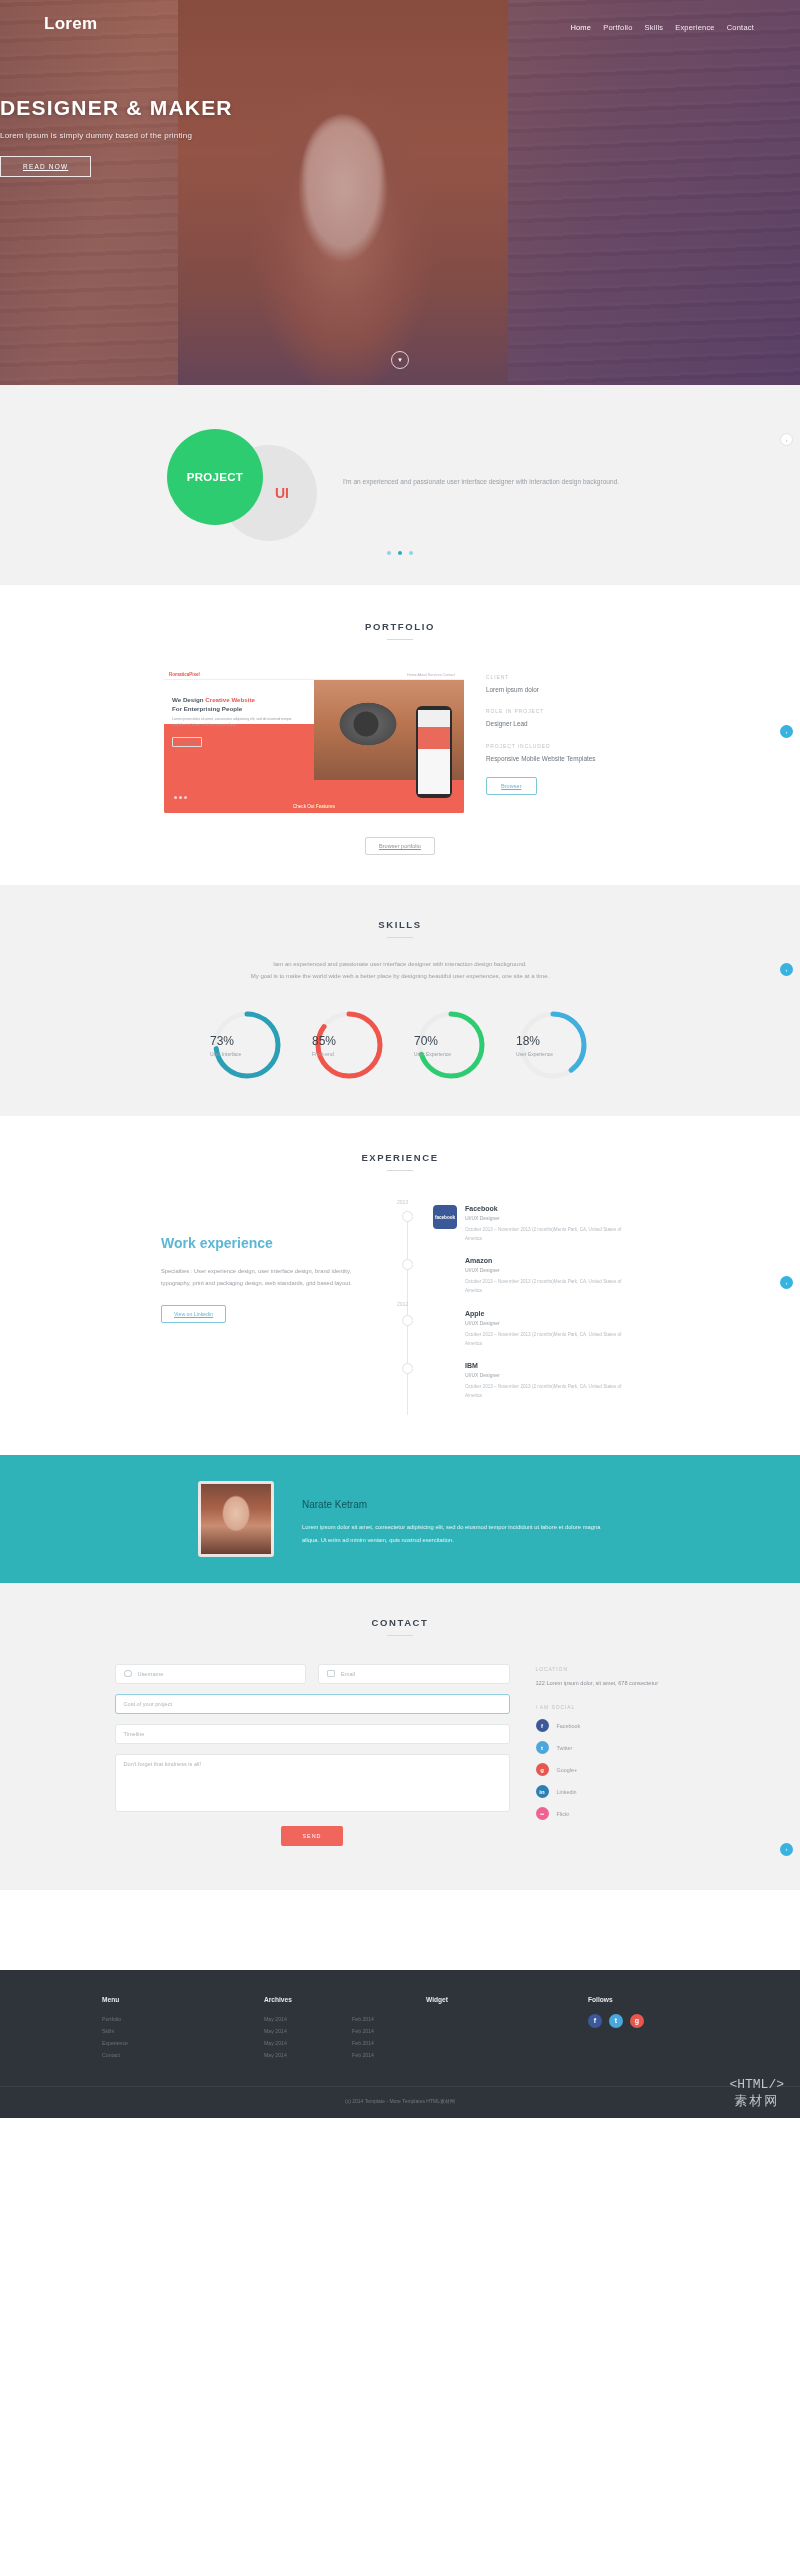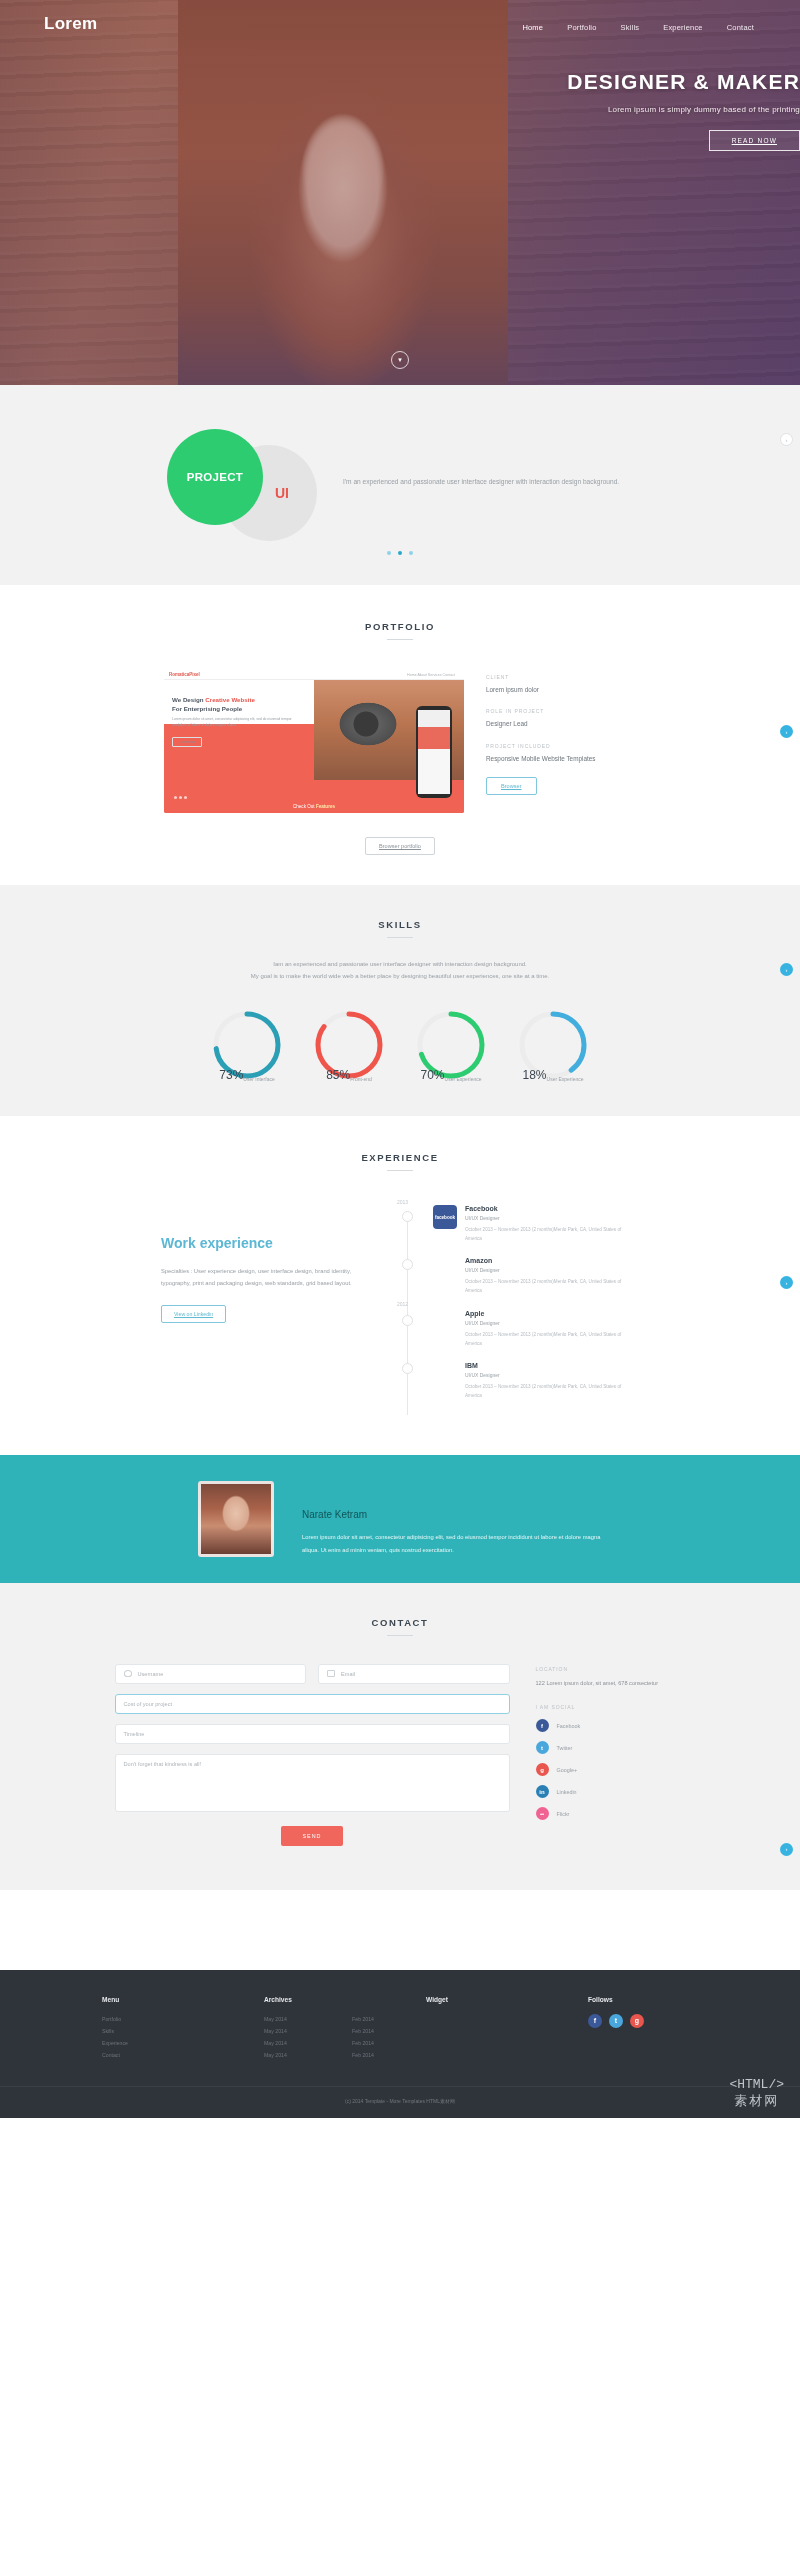--- a/index.html
+++ b/index.html
@@ -17,25 +17,25 @@
       radial-gradient(ellipse 58px 78px at 50% 44%, #d8b4a4 0%, #cfa696 55%, rgba(200,150,130,0) 72%),
       radial-gradient(ellipse 120px 200px at 50% 62%, #b9765a 0%, #9c5b45 52%, rgba(140,80,60,0) 78%),
       linear-gradient(180deg,#8a4f3c 0%,#a05c42 40%,#8e5440 75%,#6d4a55 100%);
     filter:saturate(1.05)}
   .hero .portrait:after{content:"";position:absolute;left:50%;top:28%;width:120px;height:200px;transform:translateX(-50%);
     background:radial-gradient(ellipse 60px 100px at 50% 40%,#e3c0ae 0%, #d6ab98 58%, rgba(214,171,152,0) 75%)}
   .hero .veil{position:absolute;inset:0;background:linear-gradient(180deg,rgba(120,70,80,.22),rgba(80,55,95,.3))}
 
   .topbar{position:relative;z-index:6;display:flex;align-items:center;padding:14px 28px 0 44px}
   .logo{color:#fff;font-size:17px;font-weight:bold;letter-spacing:.3px}
-  .nav{margin-left:auto;display:flex;gap:24px;padding-right:18px;margin-top:6px}
+  .nav{margin-left:auto;display:flex;gap:12px;padding-right:18px;margin-top:6px}
   .nav a{color:#f2e9ef;font-size:7.5px;text-decoration:none;letter-spacing:.2px}
   .nav a.active{color:#fff}
 
-  .hero-center{position:relative;z-index:6;text-align:right;margin-top:36px}
+  .hero-center{position:relative;z-index:6;text-align:left;margin-top:62px}
   .hero-title{color:#fff;font-size:21px;letter-spacing:1.2px;text-shadow:0 1px 4px rgba(0,0,0,.25)}
   .hero-sub{color:#f3e8ec;font-size:8px;margin-top:11px;letter-spacing:.2px;text-shadow:0 1px 3px rgba(0,0,0,.3)}
   .readnow{display:inline-block;margin-top:16px;border:1px solid rgba(255,255,255,.85);color:#fff;
     font-size:6.5px;letter-spacing:1.2px;padding:6px 22px;background:rgba(255,255,255,.06)}
   .scroll-circle{position:absolute;z-index:6;left:50%;transform:translateX(-50%);bottom:16px;
     width:18px;height:18px;border:1px solid rgba(255,255,255,.75);border-radius:50%;
     display:flex;align-items:center;justify-content:center;color:#fff;font-size:7px}
 
   
   .intro{background:#f2f2f2;padding:44px 0 30px;position:relative}
@@ -96,22 +96,22 @@
   .pf-info .val{font-size:6.4px;color:#6d757c;margin-top:5px;line-height:1.6}
   .browser-btn{display:inline-block;margin-top:13px;border:1px solid #7fc7dc;color:#62b9d2;font-size:5.6px;
     padding:5px 14px;border-radius:2px;background:#fff}
   .browse-portfolio{display:block;margin:24px auto 0;width:max-content;border:1px solid #cfd4d8;color:#8c9399;
     font-size:5.6px;padding:5px 13px;border-radius:2px;background:#fff}
 
   
   .skills{background:#f2f2f2;padding:34px 0 34px;position:relative}
   .skills-desc{text-align:center;color:#9aa0a6;font-size:6px;line-height:2;margin-top:20px}
   .rings{display:flex;justify-content:center;gap:28px;margin-top:26px}
-  .ring{width:74px;height:74px;position:relative;display:flex;flex-direction:row;
-    align-items:flex-end;justify-content:center}
+  .ring{width:74px;height:74px;position:relative;display:flex;flex-direction:column;
+    align-items:flex-start;justify-content:center}
   .ring svg{position:absolute;inset:0;transform:rotate(-90deg)}
   .ring .pct{font-size:12px;color:#3c4650;position:relative}
   .ring .nm{font-size:5px;color:#9aa0a6;position:relative;margin-top:3px}
 
   
   .experience{background:#fff;padding:36px 0 40px;position:relative}
   .exp-wrap{display:flex;gap:30px;justify-content:center;margin-top:34px}
   .exp-left{width:200px;padding-top:30px}
   .exp-left h3{color:#5bb7d4;font-size:14px;font-weight:bold}
   .exp-left p{color:#9aa0a6;font-size:5.8px;line-height:2.1;margin-top:14px}
@@ -127,21 +127,21 @@
   .logo-fb{background:#3b5998;font-weight:bold}
   .logo-amz{background:#fff;color:#222;font-weight:bold;font-size:3.6px}
   .logo-ap{background:#fff;color:#444;font-size:12px}
   .logo-ibm{background:#fff;color:#1f5fbf;font-weight:bold;font-size:7px;letter-spacing:-.3px}
   .job .txt h5{font-size:7px;color:#3c4650;font-weight:bold}
   .job .txt .role{font-size:5px;color:#9aa0a6;margin-top:3px}
   .job .txt .meta{font-size:4.6px;color:#b6bcc1;line-height:1.9;margin-top:5px}
 
   
   .testimonial{background:#2fb3b8;padding:26px 0;position:relative}
-  .ts-wrap{display:flex;gap:28px;justify-content:center;align-items:flex-end}
+  .ts-wrap{display:flex;gap:28px;justify-content:center;align-items:center}
   .avatar{width:76px;height:76px;border-radius:3px;border:3px solid rgba(255,255,255,.85);overflow:hidden;
     background:linear-gradient(180deg,#7c4a3a 0%,#a9624a 35%,#c98d72 60%,#6b3f33 100%)}
   .avatar .face{width:100%;height:100%;
     background:radial-gradient(ellipse 20px 26px at 50% 42%, #e8c3ad 0%, #d8a890 62%, rgba(0,0,0,0) 70%)}
   .ts-text{width:300px;padding-top:8px}
   .ts-text h3{color:#10565a;font-size:10px;font-weight:normal}
   .ts-text p{color:#e7f7f7;font-size:5.8px;line-height:2.2;margin-top:11px}
 
   
   .contact{background:#f2f2f2;padding:34px 0 44px;position:relative}

